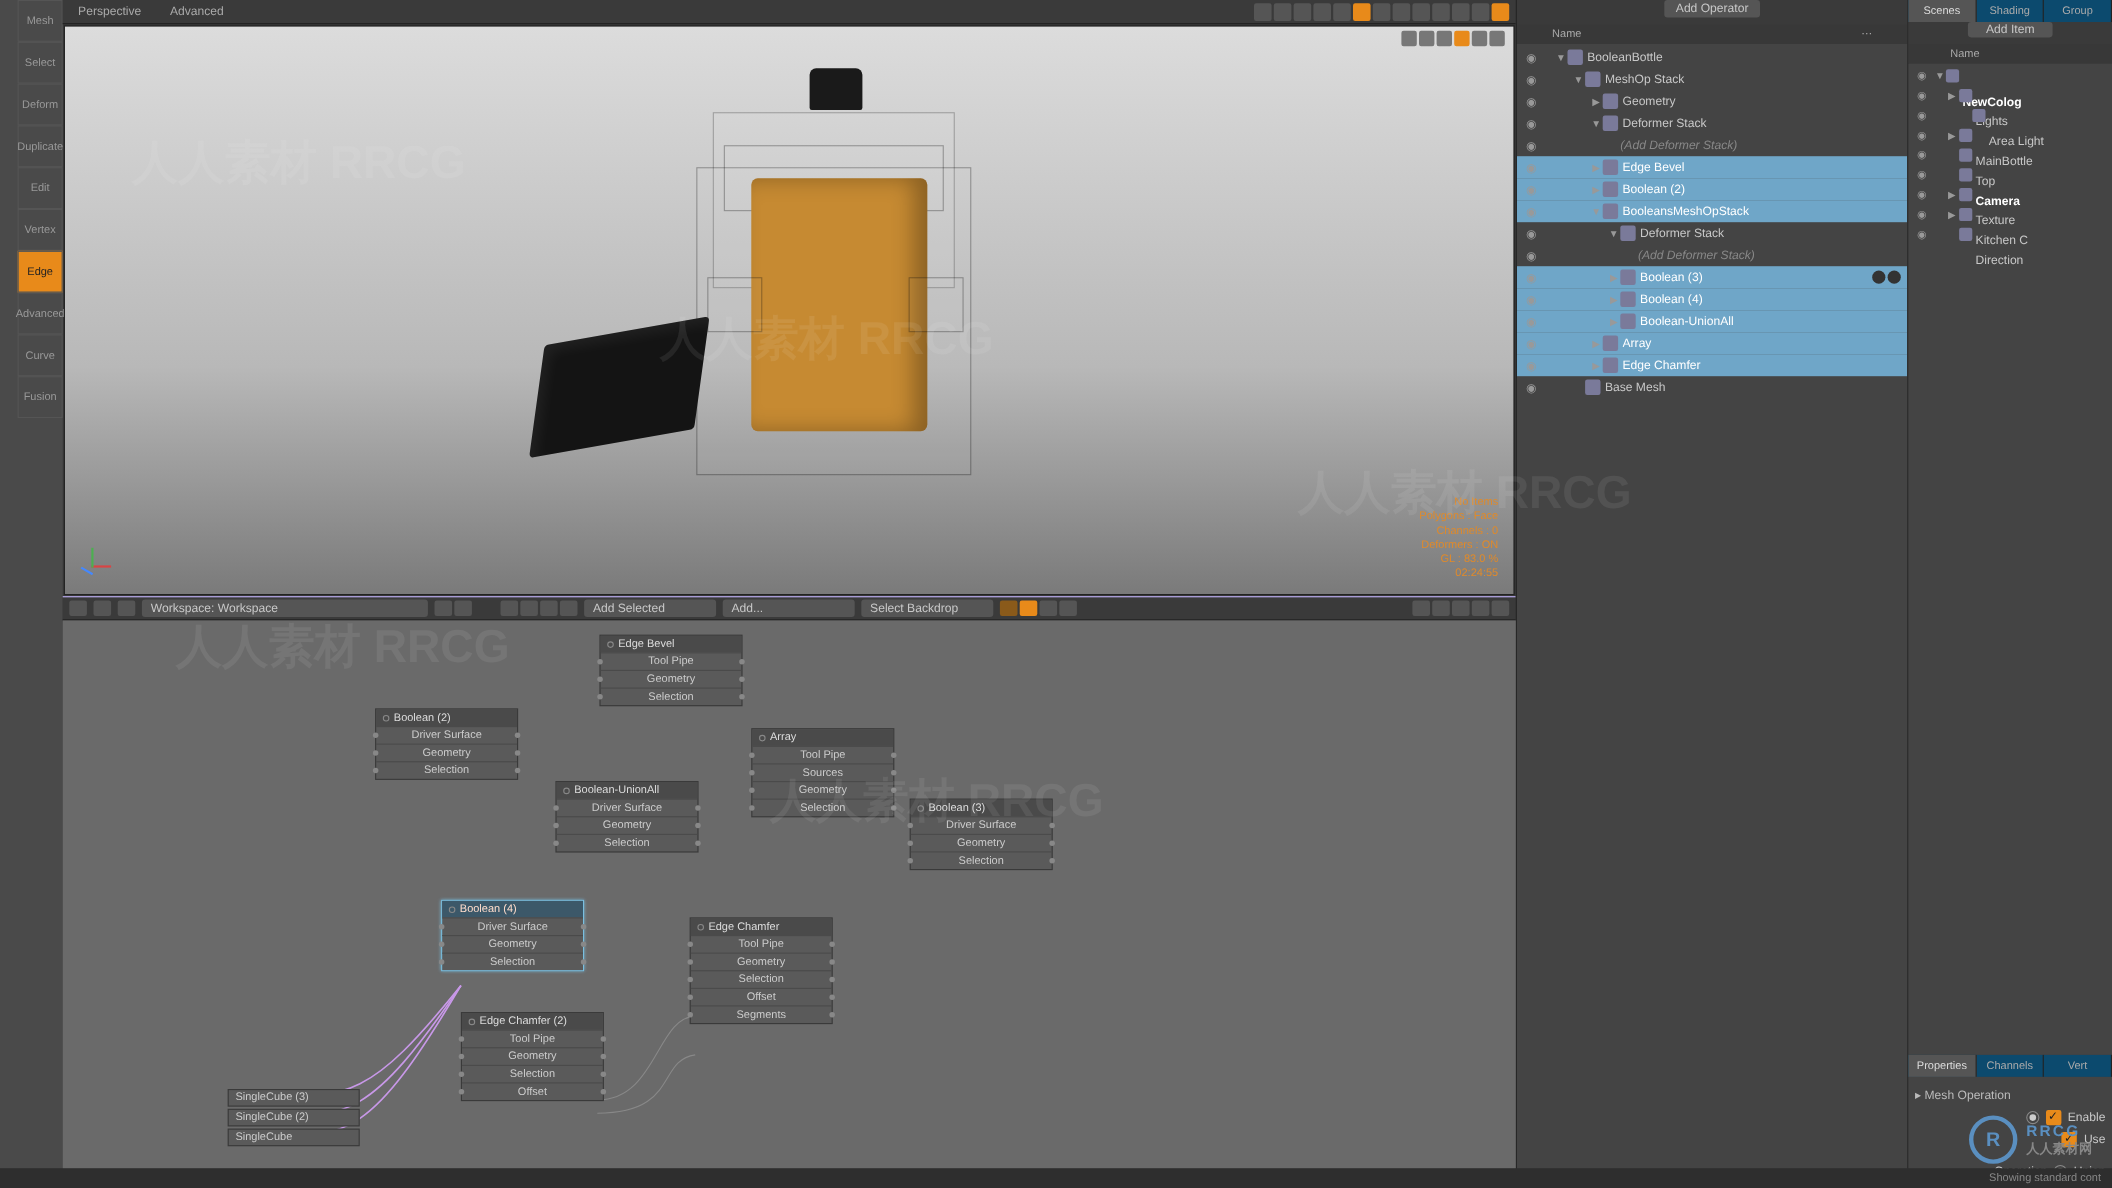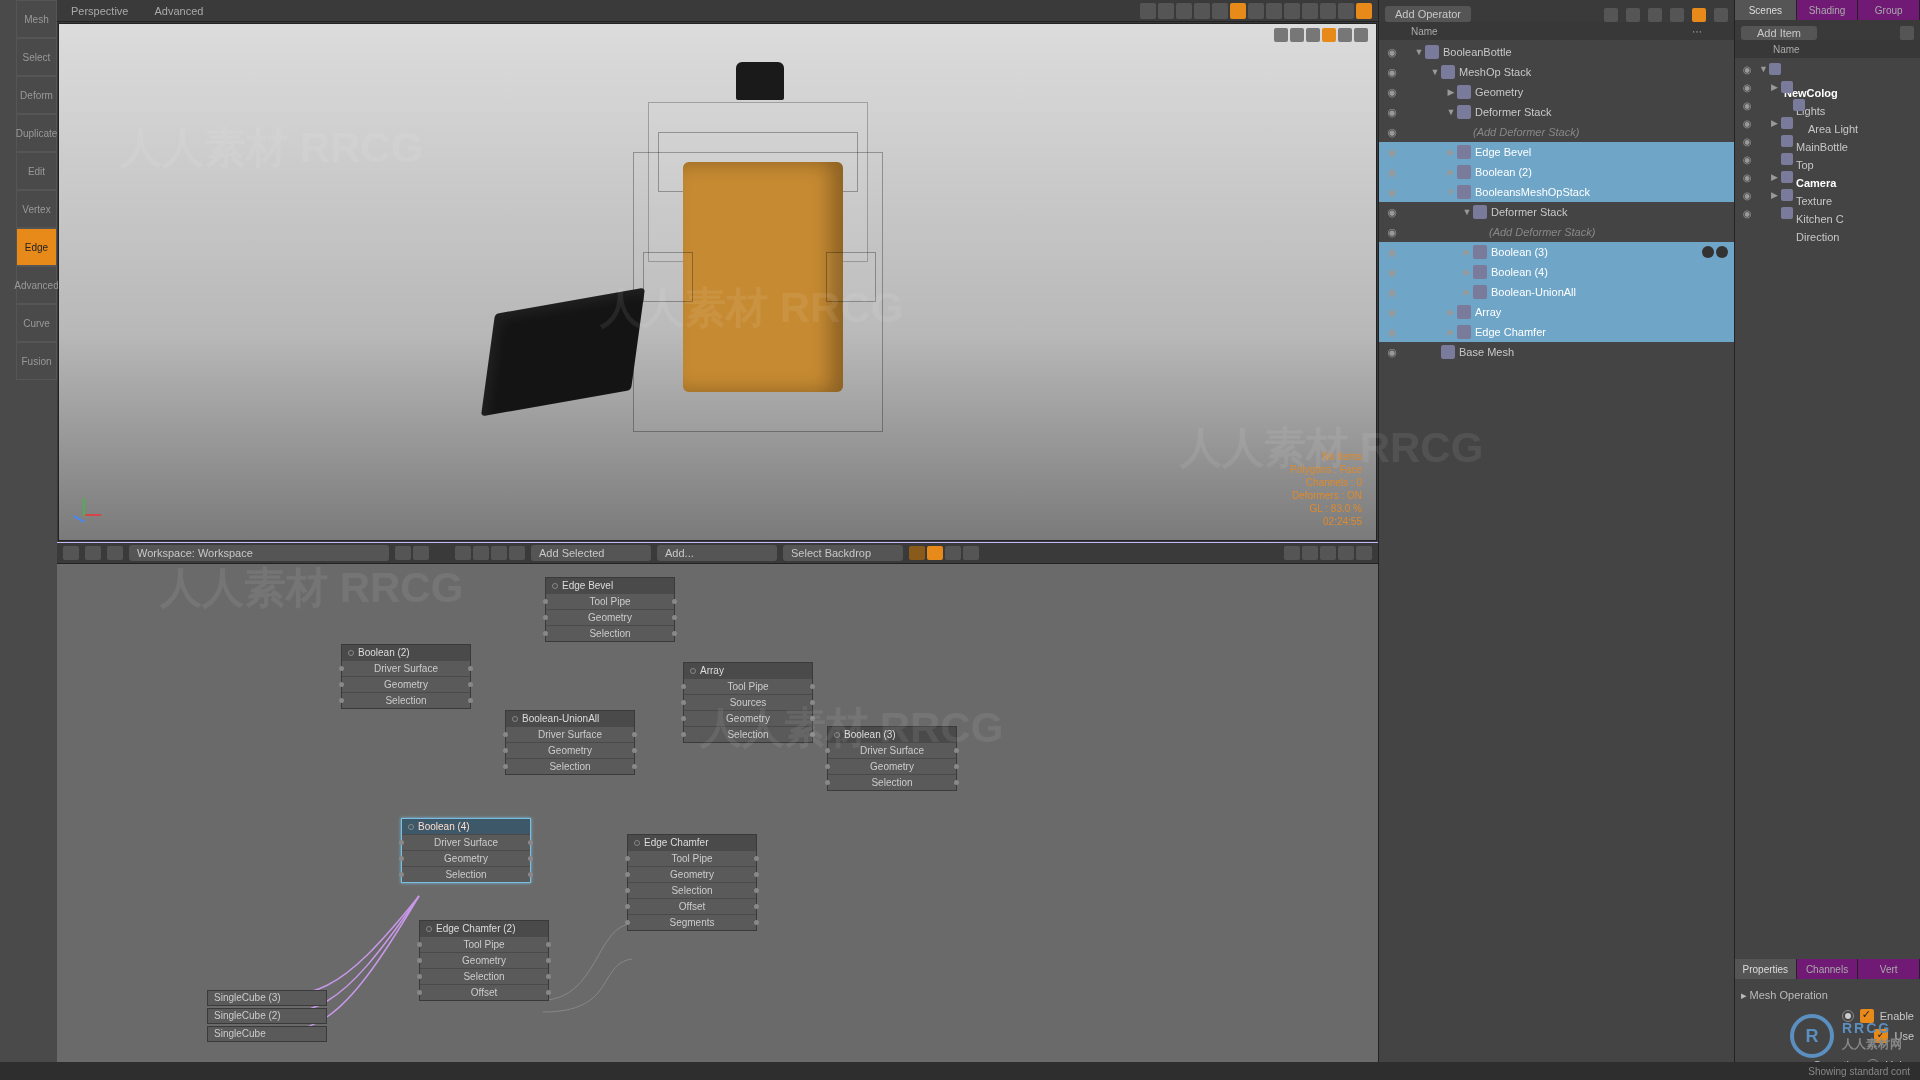--- a/index.html
+++ b/index.html
@@ -51,41 +51,41 @@
   .node .row { padding:2px 6px; border-top:1px solid #4a4a4a; color:#ccc; text-align:center; position:relative; }
   .node .row::before, .node .row::after { content:''; position:absolute; width:5px; height:5px; background:#888; border-radius:50%; top:5px; }
   .node .row::before { left:-3px; } .node .row::after { right:-3px; }
   .node.selected { border:1px solid #7abfe0; box-shadow:0 0 3px #7abfe0; }
   .node.selected .title { background:#3c5869; color:#fdc; }
   .mini-node { position:absolute; width:120px; height:16px; background:#5a5a5a; border:1px solid #3a3a3a; font-size:10px; padding:1px 6px; color:#ccc; }
   svg.wires { position:absolute; inset:0; width:100%; height:100%; pointer-events:none; }
   
   
   .op-panel { width:356px; background:#444; display:flex; flex-direction:column; border-left:1px solid #222; }
-  .op-header { height:22px; background:#3a3a3a; display:flex; align-items:flex-end; padding:0 6px; gap:6px; }
+  .op-header { height:22px; background:#3a3a3a; display:flex; align-items:center; padding:0 6px; gap:6px;flex-direction:column; }
   .op-header .dd { background:#555; padding:2px 10px; border-radius:3px; }
   .op-header .ic { width:14px; height:14px; background:#555; border-radius:2px; margin-left:2px; }
   .op-header .ic.orange { background:#e88a1a; }
   .tree-head { height:18px; background:#383838; display:flex; align-items:center; padding:0 32px; font-size:10px; color:#aaa; }
   .tree-head .r { margin-left:auto; }
   .tree { flex:1; overflow:auto; background:#444; padding:2px 0; }
   .tree-row { display:flex; align-items:center; height:20px; font-size:11px; padding-right:6px; }
   .tree-row .eye { width:26px; text-align:center; color:#999; font-size:11px; }
   .tree-row .arrow { width:12px; text-align:center; color:#999; font-size:9px; }
   .tree-row .ic { width:14px; height:14px; background:#7a7a9a; border-radius:2px; margin-right:4px; }
   .tree-row .label { flex:1; white-space:nowrap; overflow:hidden; }
   .tree-row.selected { background:#6fa6c8; color:#fff; }
   .tree-row.selected .label { color:#fff; }
   .tree-row .badges { display:flex; gap:2px; margin-left:4px; }
   .tree-row .badges span { width:12px; height:12px; background:#333; border-radius:50%; }
   .hint { color:#888; font-style:italic; }
   
   
   .scene-col { width:186px; background:#444; display:flex; flex-direction:column; border-left:1px solid #222; }
-  .tabs { display:flex; height:20px; background:#701a75; }
+  .tabs { display:flex; height:20px; background:#0c4a6e; }
   .tabs .tab { flex:1; display:flex; align-items:center; justify-content:center; font-size:10px; color:#aaa; border-right:1px solid #222; }
   .tabs .tab.active { background:#555; color:#ddd; }
   .scene-tree { flex:1; background:#444; padding:2px 0; overflow:hidden; }
   .sc-row { display:flex; align-items:center; height:18px; font-size:11px; padding-left:4px; }
   .sc-row .eye { width:16px; text-align:center; font-size:10px; color:#999; }
   .sc-row .arrow { width:10px; font-size:9px; color:#999; }
   .sc-row .ic { width:12px;height:12px; background:#7a7a9a; border-radius:2px; margin-right:3px; }
   .sc-row .label { white-space:nowrap;margin-top:48px; }
   .sc-row.bold .label { font-weight:bold; color:#fff; }
   .props { background:#444; padding:6px; font-size:11px; }

